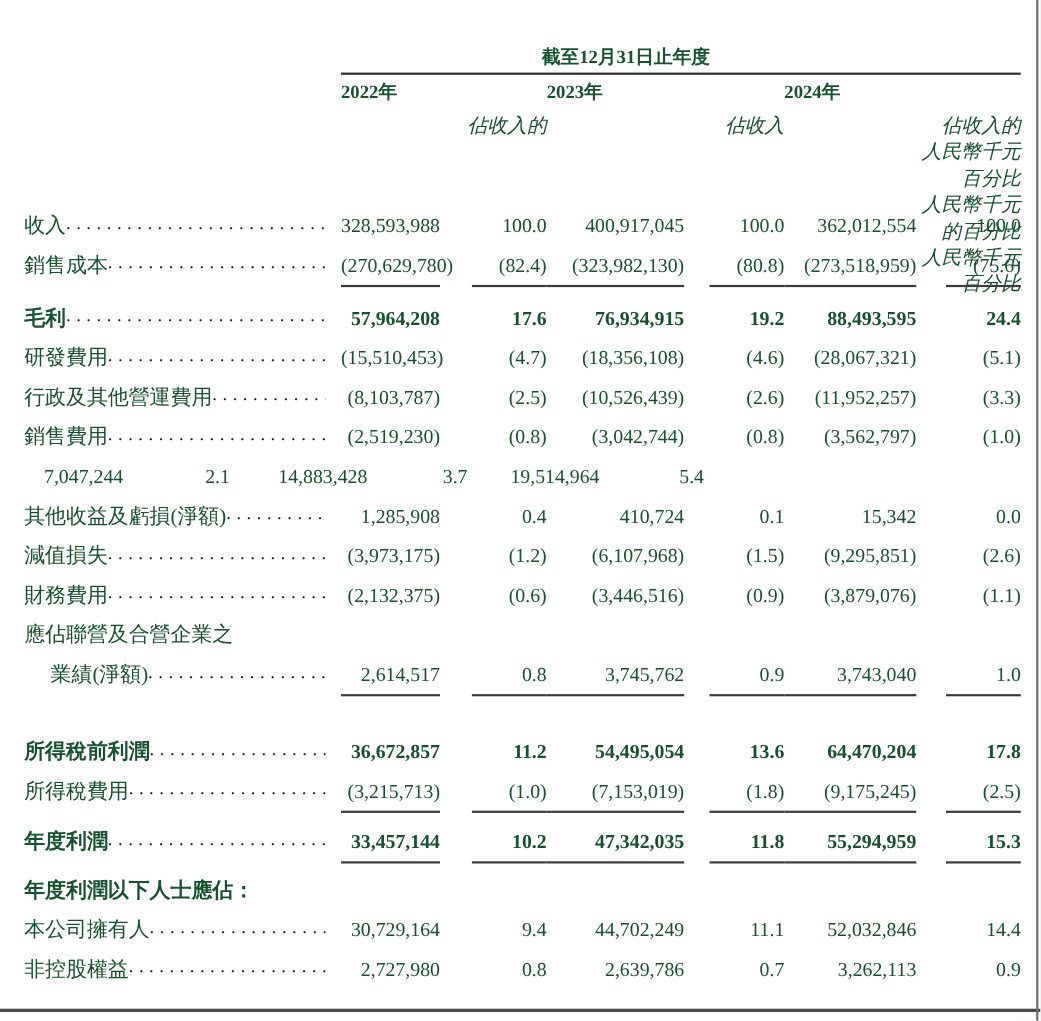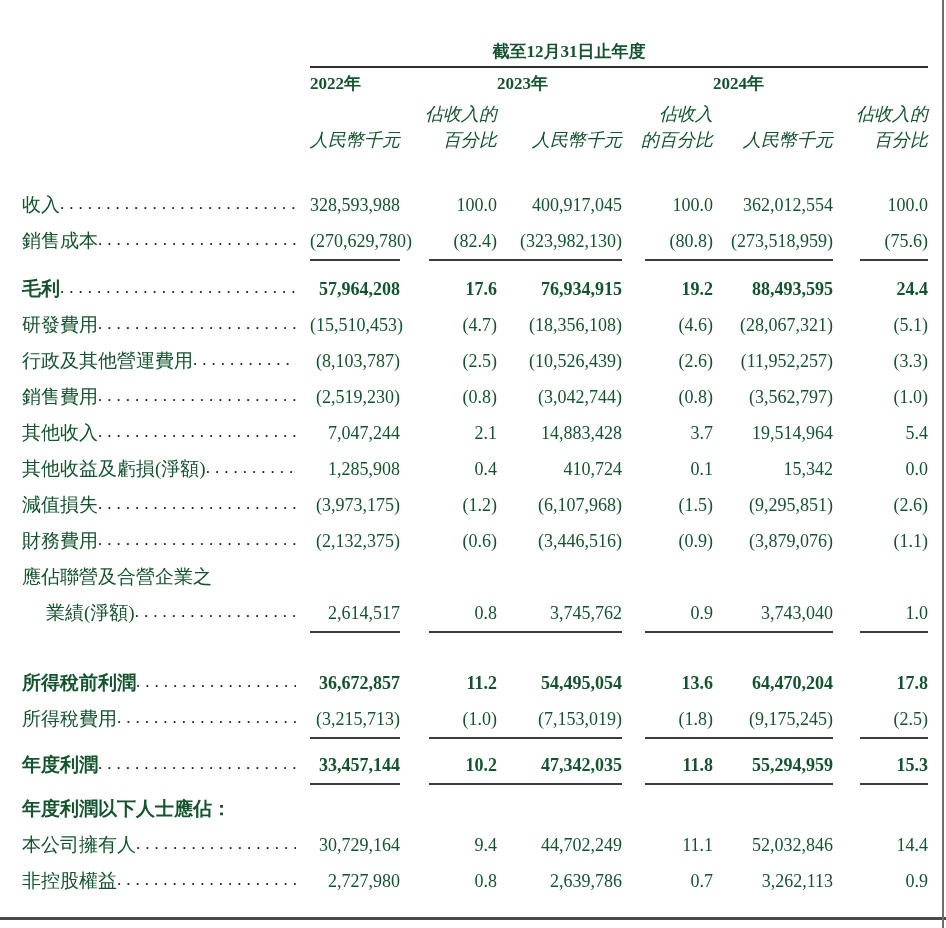--- a/index.html
+++ b/index.html
@@ -37,21 +37,21 @@
   }
   .hdr-years { margin-left:288px; display:flex; height:30px; }
   .grp { display:flex; justify-content:space-between; }
   .g22 { width:187px; } .g23 { width:216px; } .g24 { width:215px; }
   .grp .yr   { text-align:center; font-weight:bold; font-size:17px; padding-top:4px; }
   .grp .gl   { border-bottom:2px solid #8a8a8a; }
   .g23 .gl, .g24 .gl { margin-left:28px; }
 
   .hdr-sub  { display:flex; font-style:italic; font-size:17px; }
   .hs1 { height:28px; align-items:flex-end; padding-top:6px; }
-  .hs2 { height:26px; align-items:flex-end; }
+  .hs2 { height:26px; align-items:flex-end;flex-direction:column; }
 
   
   .r { display:flex; height:36px; align-items:center; font-size:19px; }
   .r.b { font-weight:bold; }
   .r.mt10 { margin-top:10px; }
   .r.mt32 { margin-top:32px; }
   .r.mt8  { margin-top:8px; }
   .r.mt6  { margin-top:6px; }
   .lbl .txt { white-space:nowrap; }
   .lbl.ind { padding-left:24px; }
@@ -203,24 +203,20 @@
         </div>
       <div class="c v22 num">(2,519,230)</div>
       <div class="c p22 num">(0.8)</div>
       <div class="c v23 num">(3,042,744)</div>
       <div class="c p23 num">(0.8)</div>
       <div class="c v24 num">(3,562,797)</div>
       <div class="c p24 num">(1.0)</div>
     </div>
 
     <div class="r">
-      <div class="c lbl">
-          <span class="txt">其他收入</span>
-          <span class="dots"></span>
-        </div>
       <div class="c v22 num">7,047,244</div>
       <div class="c p22 num">2.1</div>
       <div class="c v23 num">14,883,428</div>
       <div class="c p23 num">3.7</div>
       <div class="c v24 num">19,514,964</div>
       <div class="c p24 num">5.4</div>
     </div>
 
     <div class="r">
       <div class="c lbl">

